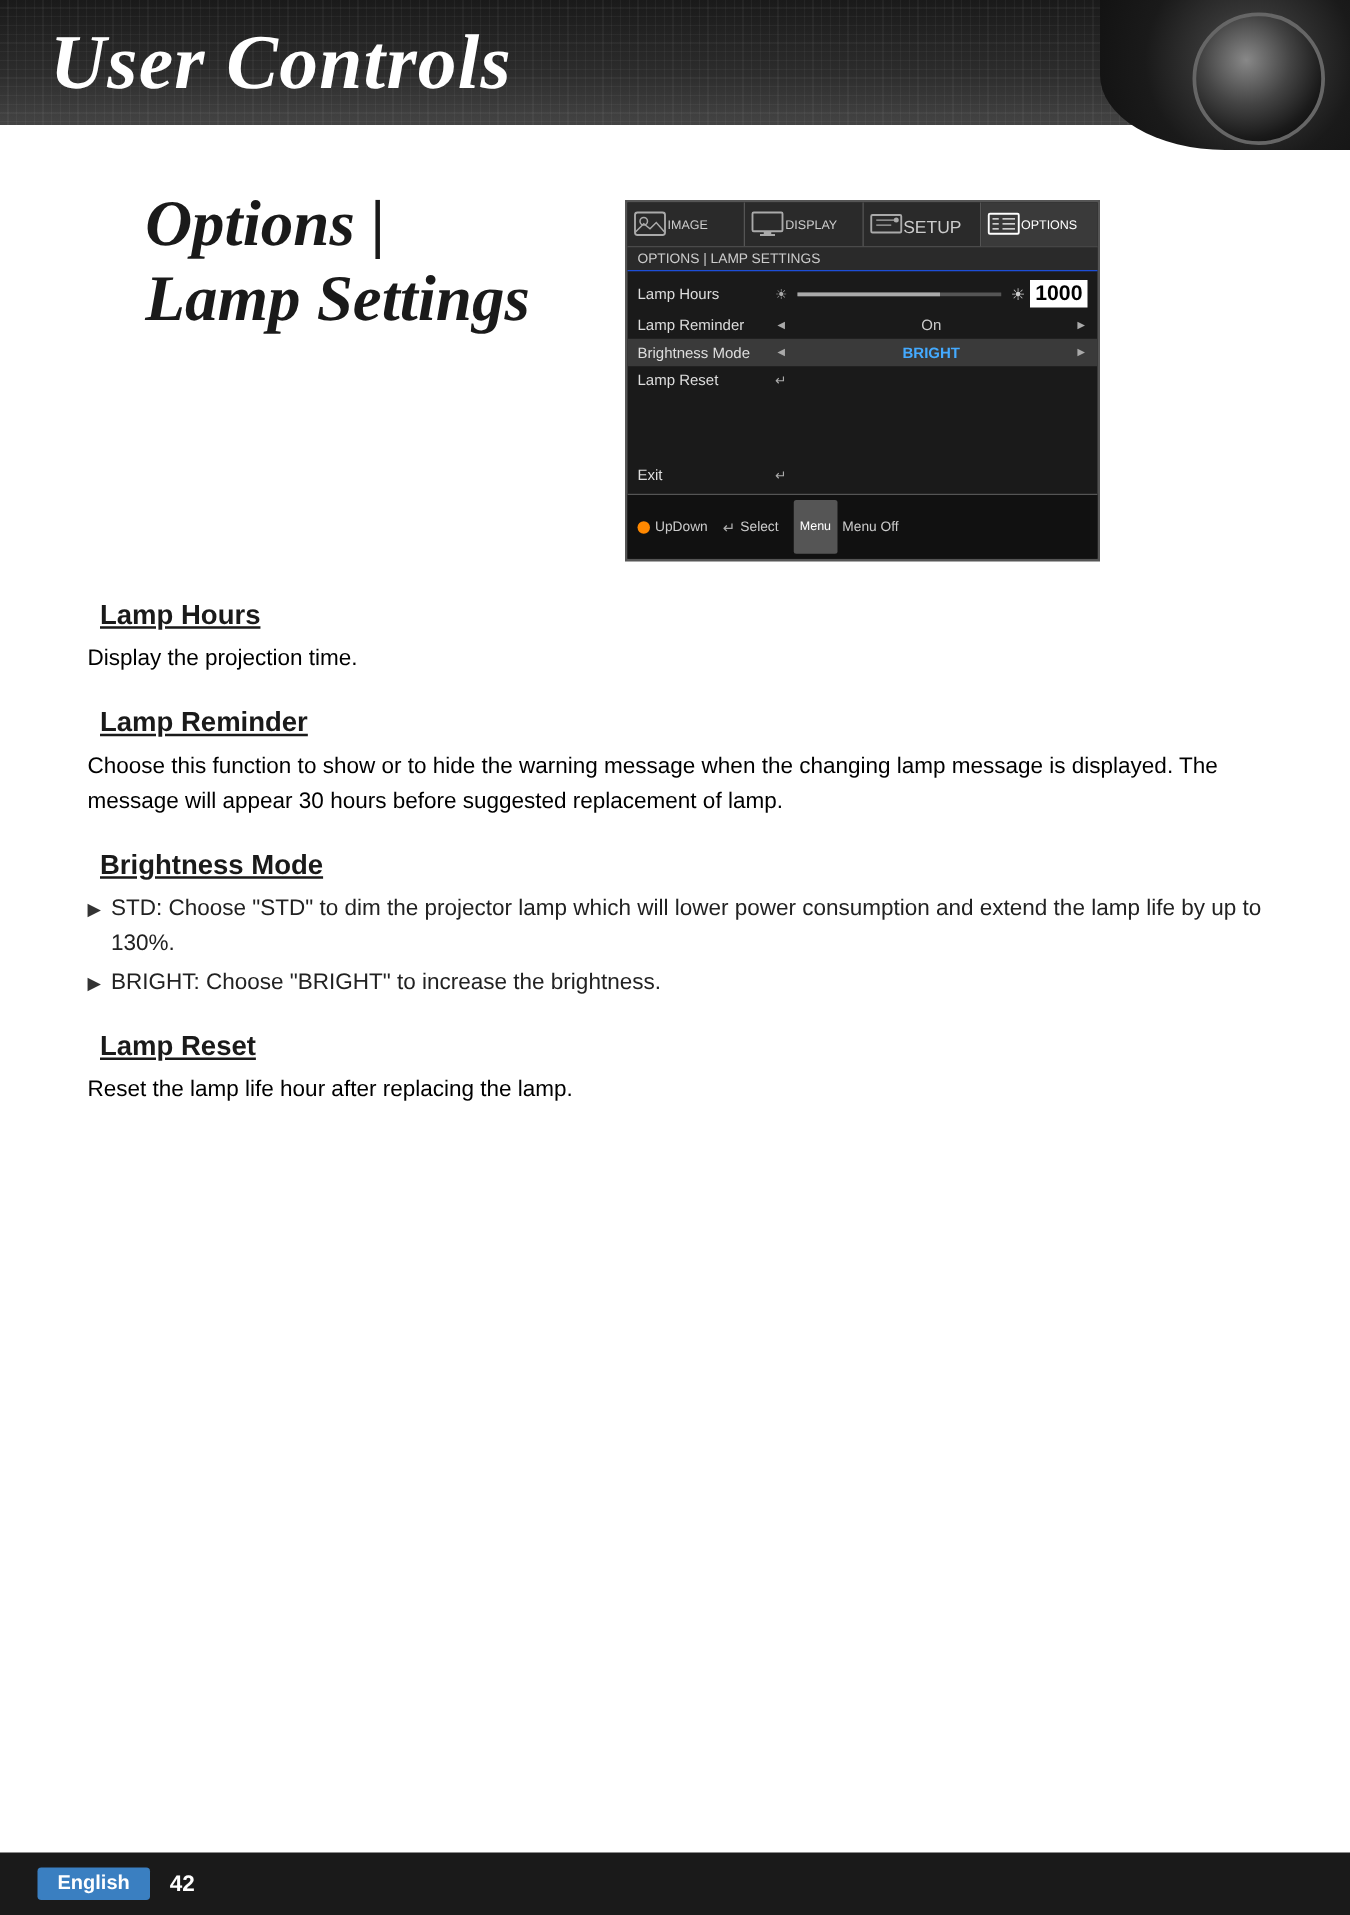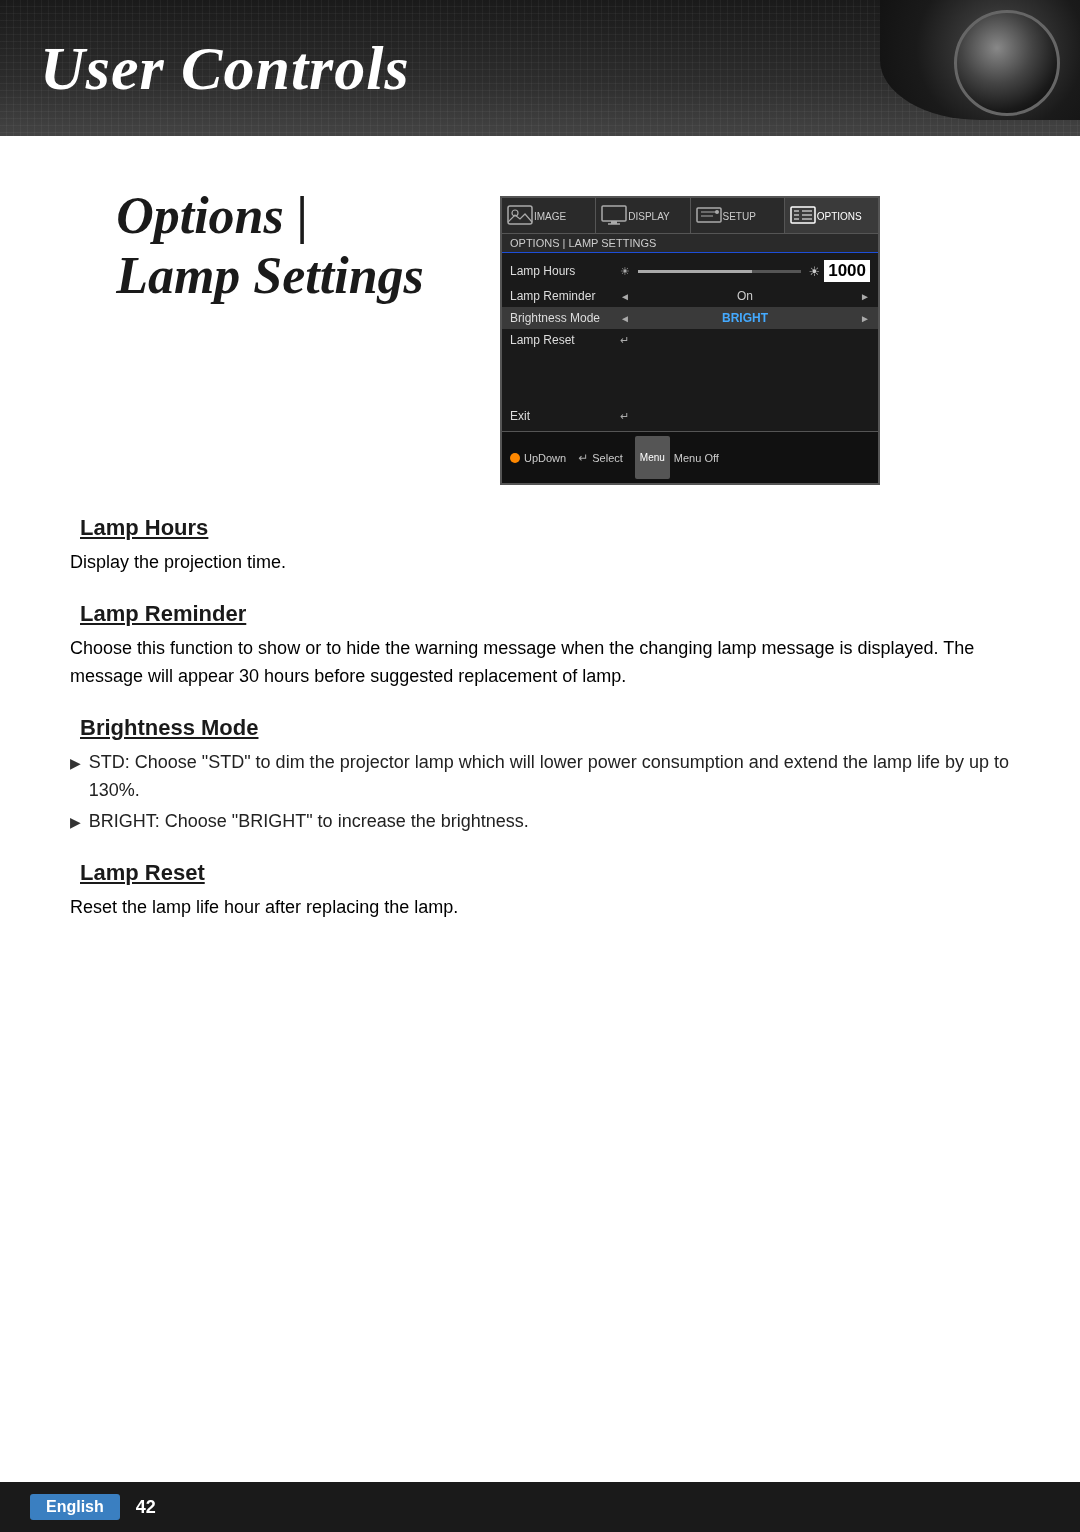--- a/index.html
+++ b/index.html
@@ -9,21 +9,21 @@
       height: 1532px;
       background: #ffffff;
       font-family: Arial, Helvetica, sans-serif;
       position: relative;
       overflow: hidden;
     }
 
     
     .header-bar {
       width: 100%;
-      height: 136px;
+      height: 100px;
       background: linear-gradient(180deg, #1a1a1a 0%, #2d2d2d 60%, #444 100%);
       position: relative;
       display: flex;
       align-items: center;
       padding-left: 40px;
     }
 
     .header-bar::before {
       content: '';
       position: absolute;
@@ -421,21 +421,21 @@
 
           <div class="osd-tab">
             <div class="osd-tab-icon">
               <svg width="28" height="22" viewBox="0 0 28 22">
                 <rect x="2" y="4" width="24" height="14" rx="1" fill="none" stroke="#aaa" stroke-width="1.5"></rect>
                 <line x1="6" y1="8" x2="22" y2="8" stroke="#aaa" stroke-width="1"></line>
                 <line x1="6" y1="12" x2="18" y2="12" stroke="#aaa" stroke-width="1"></line>
                 <circle cx="22" cy="8" r="2" fill="#aaa"></circle>
               </svg>
             </div>
-            <span style="font-size:10px;color:#ccc;">SETUP</span>
+            <span style="font-size:14px;color:#ccc;">SETUP</span>
           </div>
 
           <div class="osd-tab active">
             <div class="osd-tab-icon">
               <svg width="28" height="22" viewBox="0 0 28 22">
                 <rect x="2" y="3" width="24" height="16" rx="1" fill="none" stroke="#fff" stroke-width="1.5"></rect>
                 <line x1="5" y1="7" x2="10" y2="7" stroke="#fff" stroke-width="1"></line>
                 <line x1="5" y1="11" x2="10" y2="11" stroke="#fff" stroke-width="1"></line>
                 <line x1="5" y1="15" x2="10" y2="15" stroke="#fff" stroke-width="1"></line>
                 <line x1="13" y1="7" x2="23" y2="7" stroke="#fff" stroke-width="1"></line>

